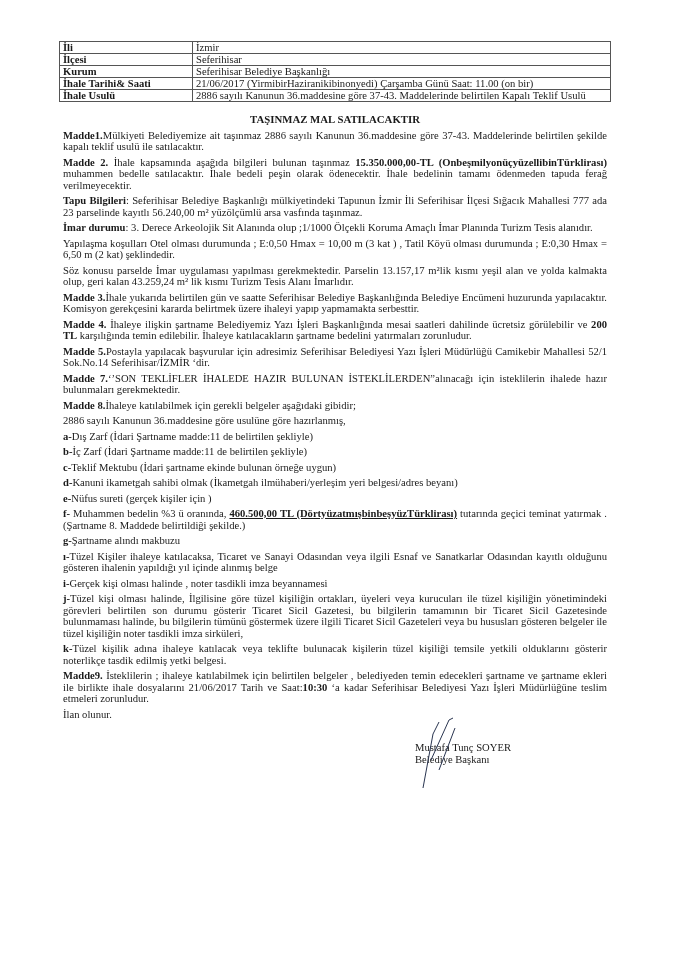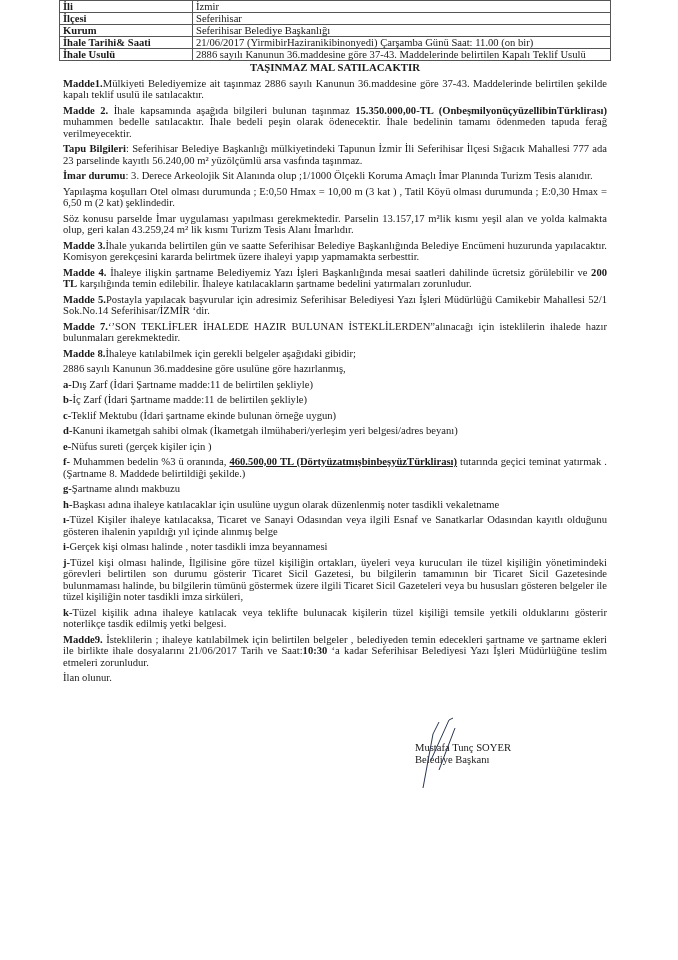--- a/index.html
+++ b/index.html
@@ -6,29 +6,29 @@
   body {
     width: 678px; height: 960px; overflow: hidden; position: relative;
     font-family: "Liberation Serif", "DejaVu Serif", serif;
     color: #1a1a1a;
   }
   .page {
     position: absolute; left: 59px; top: 0; width: 552px;
     font-size: 10.6px; line-height: 11.5px;
   }
   table.info {
-    width: 552px; border-collapse: collapse;
+    margin-top: 41px; width: 552px; border-collapse: collapse;
     font-size: 10.6px; line-height: 11px;
   }
   table.info td {
     border: 1px solid #555; padding: 0 3px; height: 11px; vertical-align: middle;
     white-space: nowrap; overflow: hidden;
   }
   table.info td.k { width: 126px; font-weight: bold; }
-  .title { text-align: center; font-weight: bold; margin-top: 1px; font-size: 10.8px; }
+  .title { text-align: center; font-weight: bold; margin-top: 12px; font-size: 10.8px; }
   p { margin: 4px; text-align: justify; }
   b { font-weight: bold; }
   u { }
   .sig {
     position: absolute; left: 415px; top: 742px; font-size: 10.6px; line-height: 12px;
   }
   .sig svg { position: absolute; left: -6px; top: -28px; }
 </style>
 </head>
 <body>
@@ -90,21 +90,20 @@
       <p><b>b-</b><span>İç Zarf  (İdari Şartname madde:11 de belirtilen şekliyle)</span></p>
       <p><b>c-</b><span>Teklif Mektubu (İdari şartname ekinde bulunan örneğe uygun)</span></p>
       <p><b>d-</b><span>Kanuni ikametgah  sahibi olmak (İkametgah ilmühaberi/yerleşim yeri belgesi/adres beyanı)</span></p>
       <p><b>e-</b><span>Nüfus sureti (gerçek kişiler için )</span></p>
     </div>
 
   <p><b>f-</b><span> Muhammen bedelin %3 ü oranında, </span><b><u>460.500,00  TL (DörtyüzatmışbinbeşyüzTürklirası)</u></b><span>  tutarında geçici teminat yatırmak . (Şartname 8. Maddede belirtildiği şekilde.)</span></p>
 
   <div id="belgeler2-list">
       <p><b>g-</b><span>Şartname alındı makbuzu</span></p>
-      <p><b>h-</b><span>Başkası adına ihaleye katılacaklar için usulüne uygun olarak düzenlenmiş noter tasdikli vekaletname</span></p>
       <p><b>ı-</b><span>Tüzel Kişiler ihaleye katılacaksa, Ticaret ve Sanayi Odasından veya ilgili Esnaf ve Sanatkarlar Odasından kayıtlı olduğunu gösteren ihalenin yapıldığı yıl içinde alınmış belge</span></p>
       <p><b>i-</b><span>Gerçek kişi olması halinde , noter tasdikli imza beyannamesi</span></p>
       <p><b>j-</b><span>Tüzel kişi olması halinde, İlgilisine göre tüzel kişiliğin ortakları, üyeleri veya kurucuları ile tüzel kişiliğin yönetimindeki görevleri belirtilen son durumu gösterir Ticaret Sicil Gazetesi, bu bilgilerin tamamının bir Ticaret Sicil Gazetesinde bulunmaması halinde, bu bilgilerin tümünü göstermek üzere ilgili Ticaret Sicil Gazeteleri veya bu hususları gösteren belgeler ile tüzel kişiliğin noter tasdikli imza sirküleri,</span></p>
       <p><b>k-</b><span>Tüzel kişilik adına ihaleye katılacak veya teklifte bulunacak kişilerin tüzel kişiliği temsile yetkili olduklarını gösterir noterlikçe tasdik edilmiş yetki belgesi.</span></p>
     </div>
 
   <p><b>Madde9.</b><span> İsteklilerin ; ihaleye katılabilmek için belirtilen belgeler , belediyeden temin edecekleri şartname ve şartname ekleri ile birlikte ihale dosyalarını 21/06/2017 Tarih ve Saat:</span><b>10:30</b><span> ‘a kadar Seferihisar Belediyesi Yazı İşleri Müdürlüğüne teslim etmeleri zorunludur.</span></p>
 
   <p>İlan olunur.</p>
 </div>

